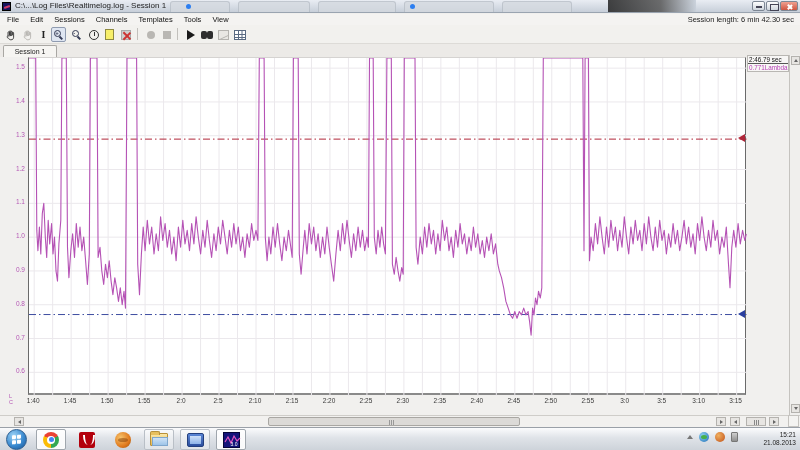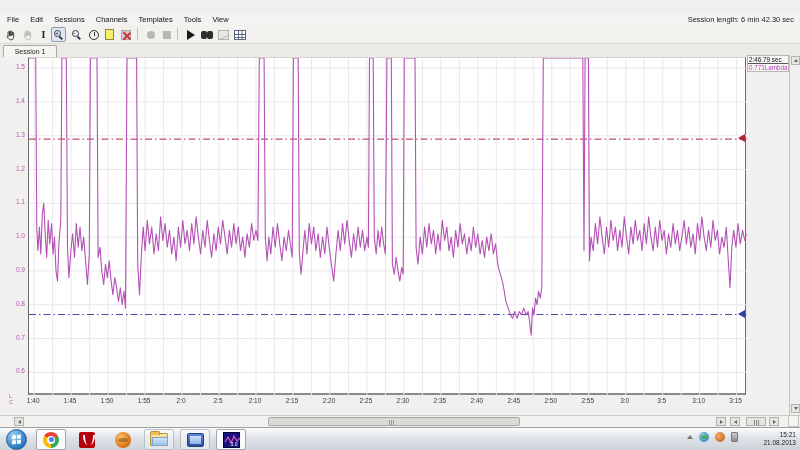--- a/index.html
+++ b/index.html
@@ -127,20 +127,37 @@
   .tray-blue::after { content:""; position:absolute; left:2px; top:3px; width:6px; height:4px; background:#46b04a; border-radius:50%; }
   .tray-orange { width:10px; height:10px; border-radius:50%; background:radial-gradient(circle at 35% 35%, #f0b060, #c05018); }
   .tray-gray { width:7px; height:10px; background:linear-gradient(#cfcfcf,#8f8f8f); border:1px solid #777; border-radius:1px; }
   .clock { position:absolute; right:4px; top:3px; text-align:right; font-size:6.5px; color:#222; line-height:8px; }
 </style>
 </head>
 <body>
 
 <div class="screen">
 
+  <div class="titlebar">
+    <div class="bg-tab" style="left:170px;width:60px;"></div>
+    <div class="bg-tab" style="left:238px;width:72px;"></div>
+    <div class="bg-tab" style="left:318px;width:78px;"></div>
+    <div class="bg-tab" style="left:404px;width:90px;"></div>
+    <div class="bg-tab" style="left:502px;width:70px;"></div>
+    <div class="fav-dot" style="left:186px;background:#2d7ff0;"></div>
+    <div class="fav-dot" style="left:410px;background:#2d7ff0;"></div>
+    <div class="bg-dark" style="left:608px;width:88px;"></div>
+    <span class="app-ico"></span>
+    <span class="title-text">C:\...\Log Files\Realtimelog.log - Session 1</span>
+    <div class="win-controls">
+      <div class="wc min"></div>
+      <div class="wc max"></div>
+      <div class="wc close"></div>
+    </div>
+  </div>
 
   <div class="menubar">
     <span class="menu-item">File</span>
     <span class="menu-item">Edit</span>
     <span class="menu-item">Sessions</span>
     <span class="menu-item">Channels</span>
     <span class="menu-item">Templates</span>
     <span class="menu-item">Tools</span>
     <span class="menu-item">View</span>
     <span class="session-length">Session length:  6 min 42.30 sec</span>

